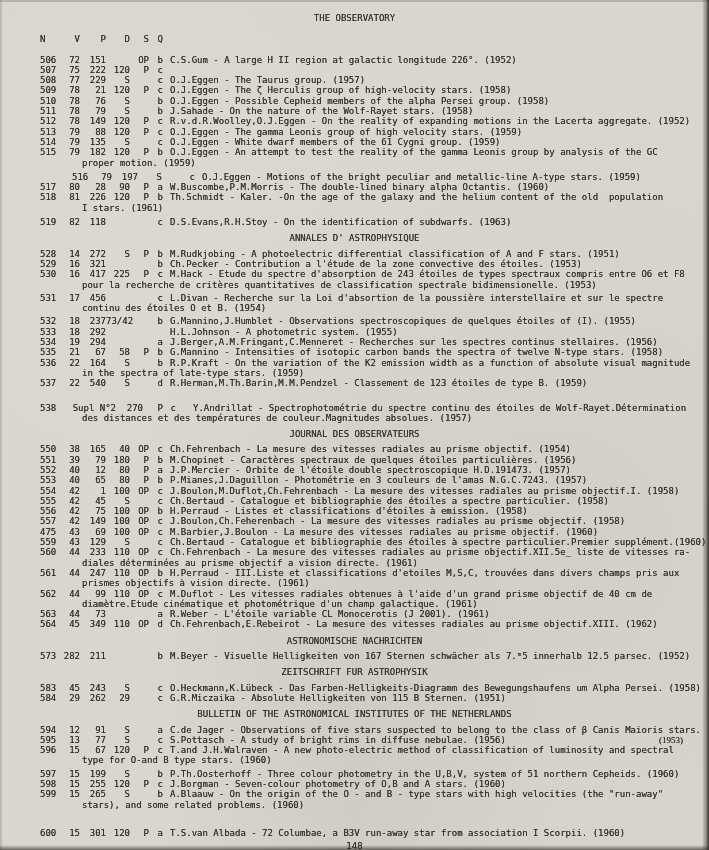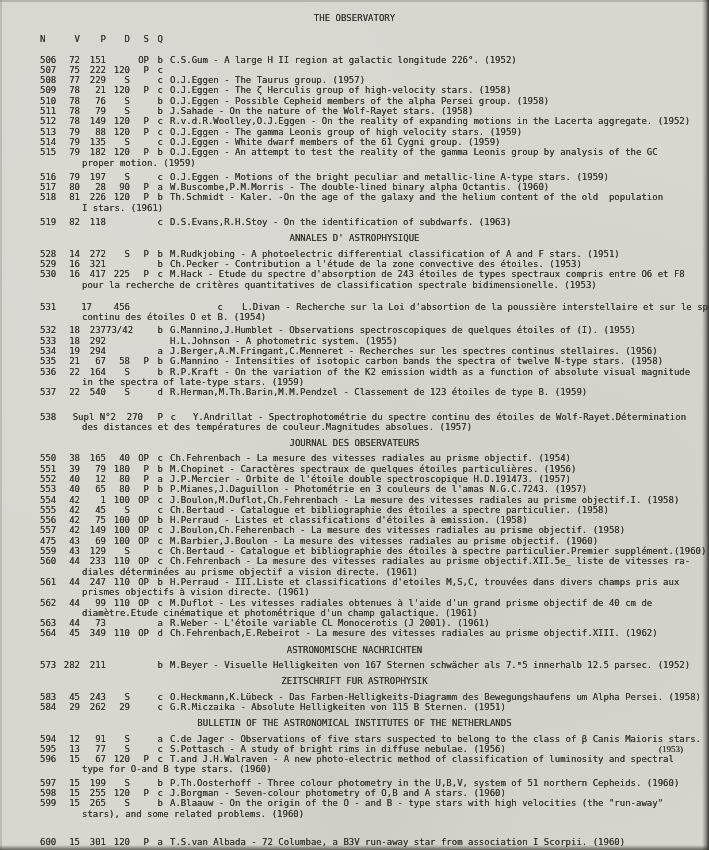--- a/index.html
+++ b/index.html
@@ -66,33 +66,33 @@
         <div class="row"><span class="c c-n">507</span><span class="c c-v">75</span><span class="c c-p">222</span><span class="c c-d">120</span><span class="c c-s">P</span><span class="c c-q">c</span></div>
         <div class="row"><span class="c c-n">508</span><span class="c c-v">77</span><span class="c c-p">229</span><span class="c c-d">S</span><span class="c c-s"></span><span class="c c-q">c</span><span class="c c-text">O.J.Eggen - The Taurus group. (1957)</span></div>
         <div class="row"><span class="c c-n">509</span><span class="c c-v">78</span><span class="c c-p">21</span><span class="c c-d">120</span><span class="c c-s">P</span><span class="c c-q">c</span><span class="c c-text">O.J.Eggen - The ζ Herculis group of high-velocity stars. (1958)</span></div>
         <div class="row"><span class="c c-n">510</span><span class="c c-v">78</span><span class="c c-p">76</span><span class="c c-d">S</span><span class="c c-s"></span><span class="c c-q">b</span><span class="c c-text">O.J.Eggen - Possible Cepheid members of the alpha Persei group. (1958)</span></div>
         <div class="row"><span class="c c-n">511</span><span class="c c-v">78</span><span class="c c-p">79</span><span class="c c-d">S</span><span class="c c-s"></span><span class="c c-q">b</span><span class="c c-text">J.Sahade - On the nature of the Wolf-Rayet stars. (1958)</span></div>
         <div class="row"><span class="c c-n">512</span><span class="c c-v">78</span><span class="c c-p">149</span><span class="c c-d">120</span><span class="c c-s">P</span><span class="c c-q">c</span><span class="c c-text">R.v.d.R.Woolley,O.J.Eggen - On the reality of expanding motions in the Lacerta aggregate. (1952)</span></div>
         <div class="row"><span class="c c-n">513</span><span class="c c-v">79</span><span class="c c-p">88</span><span class="c c-d">120</span><span class="c c-s">P</span><span class="c c-q">c</span><span class="c c-text">O.J.Eggen - The gamma Leonis group of high velocity stars. (1959)</span></div>
         <div class="row"><span class="c c-n">514</span><span class="c c-v">79</span><span class="c c-p">135</span><span class="c c-d">S</span><span class="c c-s"></span><span class="c c-q">c</span><span class="c c-text">O.J.Eggen - White dwarf members of the 61 Cygni group. (1959)</span></div>
         <div class="row"><span class="c c-n">515</span><span class="c c-v">79</span><span class="c c-p">182</span><span class="c c-d">120</span><span class="c c-s">P</span><span class="c c-q">b</span><span class="c c-text">O.J.Eggen - An attempt to test the reality of the gamma Leonis group by analysis of the GC</span></div>
         <div class="cont">proper motion. (1959)</div>
-        <div class="row" style="margin-top: 4px;"><span class="c c-n">516</span><span class="c c-v">79</span><span class="c c-p">197</span><span class="c c-d">S</span><span class="c c-s"></span><span class="c c-q">c</span><span class="c c-text">O.J.Eggen - Motions of the bright peculiar and metallic-line A-type stars. (1959)</span></div>
+        <div class="row" style="margin-top: 4px; padding-left: 32px;"><span class="c c-n">516</span><span class="c c-v">79</span><span class="c c-p">197</span><span class="c c-d">S</span><span class="c c-s"></span><span class="c c-q">c</span><span class="c c-text">O.J.Eggen - Motions of the bright peculiar and metallic-line A-type stars. (1959)</span></div>
         <div class="row"><span class="c c-n">517</span><span class="c c-v">80</span><span class="c c-p">28</span><span class="c c-d">90</span><span class="c c-s">P</span><span class="c c-q">a</span><span class="c c-text">W.Buscombe,P.M.Morris - The double-lined binary alpha Octantis. (1960)</span></div>
         <div class="row"><span class="c c-n">518</span><span class="c c-v">81</span><span class="c c-p">226</span><span class="c c-d">120</span><span class="c c-s">P</span><span class="c c-q">b</span><span class="c c-text">Th.Schmidt - Kaler. -On the age of the galaxy and the helium content of the old  population</span></div>
         <div class="cont">I stars. (1961)</div>
         <div class="row" style="margin-top: 4px;"><span class="c c-n">519</span><span class="c c-v">82</span><span class="c c-p">118</span><span class="c c-d"></span><span class="c c-s"></span><span class="c c-q">c</span><span class="c c-text">D.S.Evans,R.H.Stoy - On the identification of subdwarfs. (1963)</span></div>
       </div>
       <div class="heading">ANNALES D' ASTROPHYSIQUE</div>
       <div class="section-body">
         <div class="row"><span class="c c-n">528</span><span class="c c-v">14</span><span class="c c-p">272</span><span class="c c-d">S</span><span class="c c-s">P</span><span class="c c-q">b</span><span class="c c-text">M.Rudkjobing - A photoelectric differential classification of A and F stars. (1951)</span></div>
         <div class="row"><span class="c c-n">529</span><span class="c c-v">16</span><span class="c c-p">321</span><span class="c c-d"></span><span class="c c-s"></span><span class="c c-q">b</span><span class="c c-text">Ch.Pecker - Contribution a l'étude de la zone convective des étoiles. (1953)</span></div>
         <div class="row"><span class="c c-n">530</span><span class="c c-v">16</span><span class="c c-p">417</span><span class="c c-d">225</span><span class="c c-s">P</span><span class="c c-q">c</span><span class="c c-text">M.Hack - Etude du spectre d'absorption de 243 étoiles de types spectraux compris entre O6 et F8</span></div>
         <div class="cont">pour la recherche de critères quantitatives de classification spectrale bidimensionelle. (1953)</div>
-        <div class="row" style="margin-top: 12px; gap: 12px;"><span class="c c-n">531</span><span class="c c-v">17</span><span class="c c-p">456</span><span class="c c-d"></span><span class="c c-s"></span><span class="c c-q">c</span><span class="c c-text">L.Divan - Recherche sur la Loi d'absortion de la poussière interstellaire et sur le spectre</span></div>
+        <div class="row" style="margin-top: 3px;"><span class="c c-n">531</span><span class="c c-v">17</span><span class="c c-p">456</span><span class="c c-d"></span><span class="c c-s"></span><span class="c c-q">c</span><span class="c c-text">L.Divan - Recherche sur la Loi d'absortion de la poussière interstellaire et sur le spectre</span></div>
         <div class="cont">continu des étoiles O et B. (1954)</div>
         <div class="row" style="margin-top: 3px;"><span class="c c-n">532</span><span class="c c-v">18</span><span class="c c-p">237</span><span class="c c-d">73/42</span><span class="c c-s"></span><span class="c c-q">b</span><span class="c c-text">G.Mannino,J.Humblet - Observations spectroscopiques de quelques étoiles of (I). (1955)</span></div>
         <div class="row"><span class="c c-n">533</span><span class="c c-v">18</span><span class="c c-p">292</span><span class="c c-d"></span><span class="c c-s"></span><span class="c c-q"></span><span class="c c-text">H.L.Johnson - A photometric system. (1955)</span></div>
         <div class="row"><span class="c c-n">534</span><span class="c c-v">19</span><span class="c c-p">294</span><span class="c c-d"></span><span class="c c-s"></span><span class="c c-q">a</span><span class="c c-text">J.Berger,A.M.Fringant,C.Menneret - Recherches sur les spectres continus stellaires. (1956)</span></div>
         <div class="row"><span class="c c-n">535</span><span class="c c-v">21</span><span class="c c-p">67</span><span class="c c-d">58</span><span class="c c-s">P</span><span class="c c-q">b</span><span class="c c-text">G.Mannino - Intensities of isotopic carbon bands the spectra of twelve N-type stars. (1958)</span></div>
         <div class="row"><span class="c c-n">536</span><span class="c c-v">22</span><span class="c c-p">164</span><span class="c c-d">S</span><span class="c c-s"></span><span class="c c-q">b</span><span class="c c-text">R.P.Kraft - On the variation of the K2 emission width as a function of absolute visual magnitude</span></div>
         <div class="cont">in the spectra of late-type stars. (1959)</div>
         <div class="row"><span class="c c-n">537</span><span class="c c-v">22</span><span class="c c-p">540</span><span class="c c-d">S</span><span class="c c-s"></span><span class="c c-q">d</span><span class="c c-text">R.Herman,M.Th.Barin,M.M.Pendzel - Classement de 123 étoiles de type B. (1959)</span></div>
         <div class="row wide" style="margin-top: 14px;"><span class="c c-n">538</span><span class="c c-v">Supl N°2</span><span class="c c-p">270</span><span class="c c-d"></span><span class="c c-s">P</span><span class="c c-q">c</span><span class="c c-text">Y.Andrillat - Spectrophotométrie du spectre continu des étoiles de Wolf-Rayet.Détermination</span></div>
         <div class="cont">des distances et des températures de couleur.Magnitudes absolues. (1957)</div>

